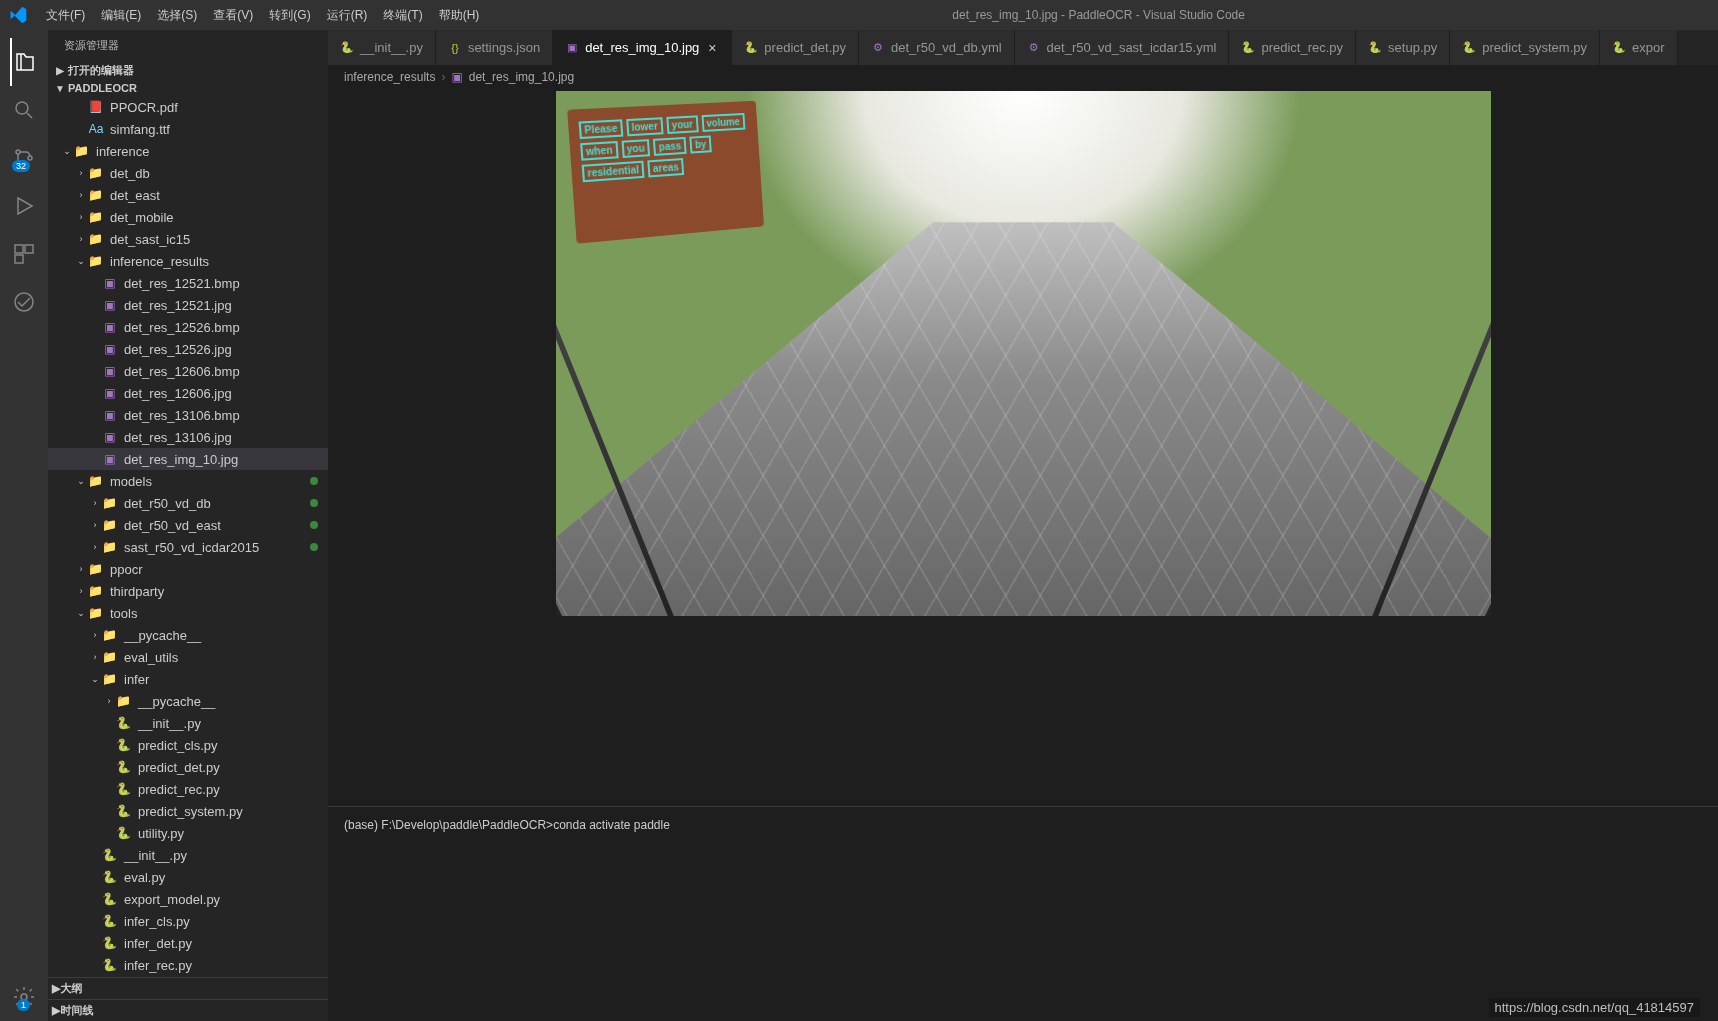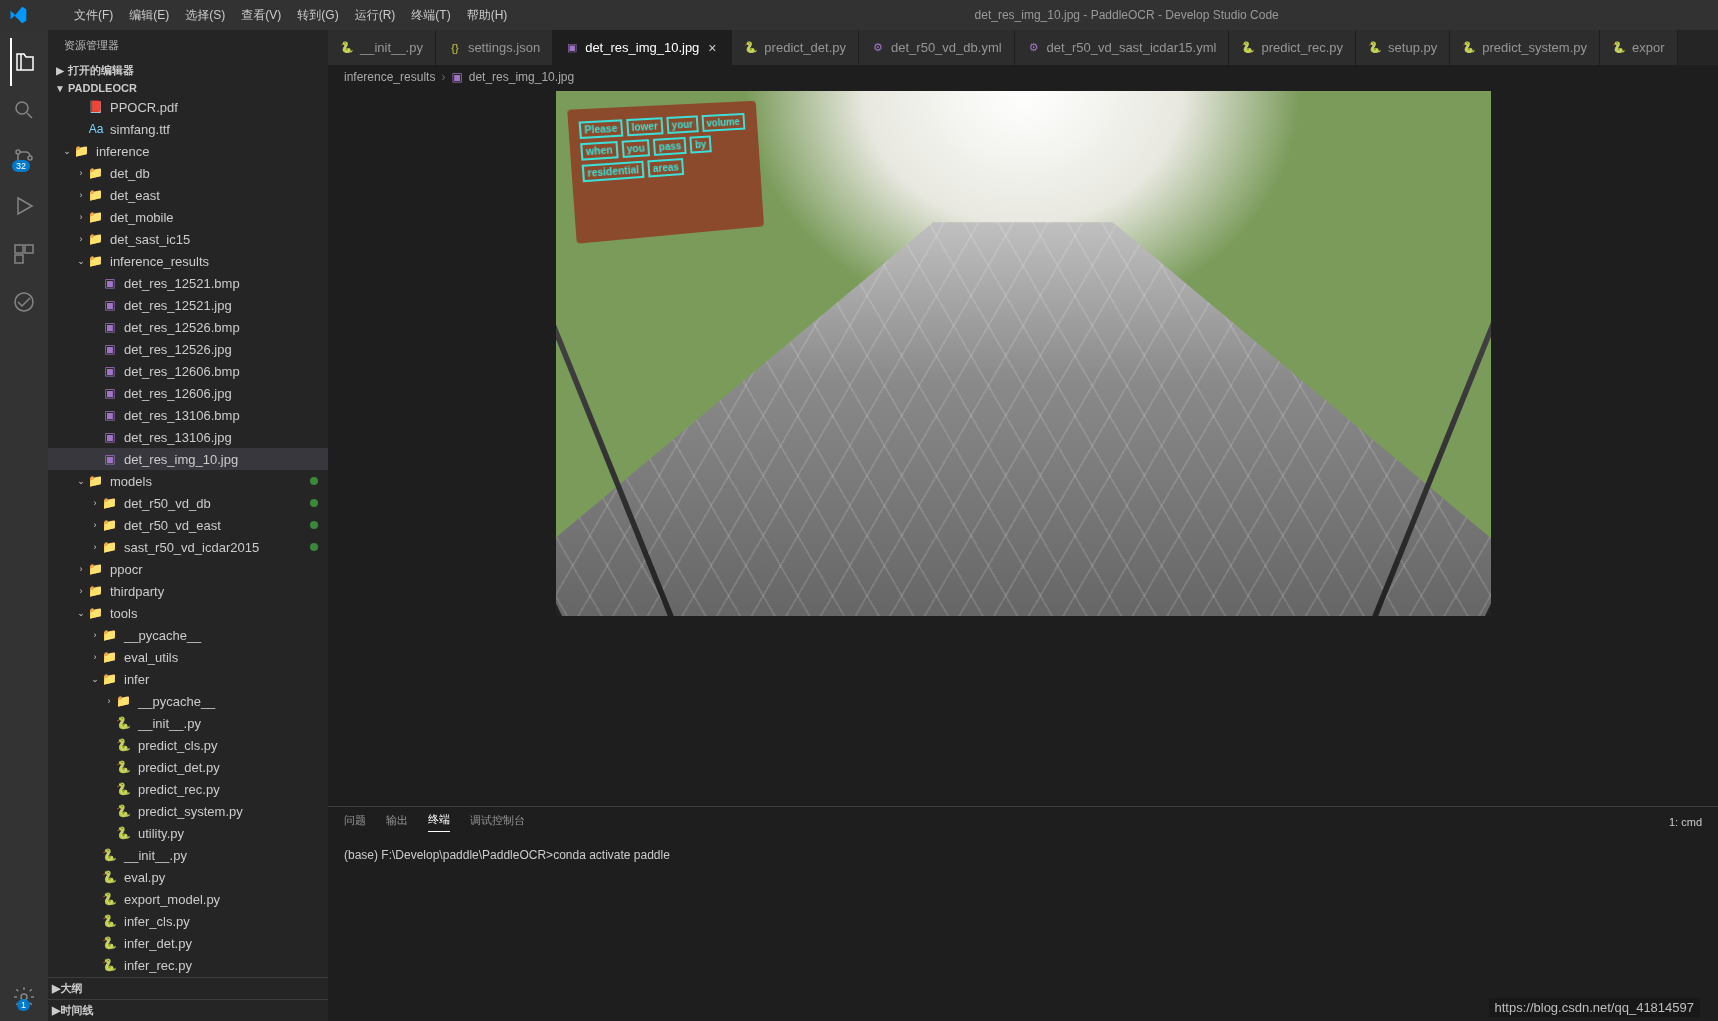--- a/index.html
+++ b/index.html
@@ -1,19 +1,19 @@
 <!DOCTYPE html>
 <html><head>
 <meta charset="utf-8">
 <style>
 * { margin: 0; padding: 0; box-sizing: border-box; font-family: "Segoe UI", sans-serif; }
 body { background: #1e1e1e; color: #cccccc; width: 1718px; height: 1021px; overflow: hidden; font-size: 13px; display: flex; flex-direction: column; }
 
 
-.menubar { height: 30px; background: #323233; display: flex; align-items: center; padding: 0 8px; font-size: 12px; gap: 28px; }
+.menubar { height: 30px; background: #323233; display: flex; align-items: center; padding: 0 8px; font-size: 12px; }
 .menubar .logo { width: 20px; height: 20px; margin-right: 10px; display: flex; align-items: center; justify-content: center; }
 .menubar .menu-item { padding: 0 8px; cursor: pointer; }
 .menubar .window-title { flex: 1; text-align: center; color: #999; }
 
 
 .main { flex: 1; display: flex; overflow: hidden; }
 
 
 .activitybar { width: 48px; background: #333333; display: flex; flex-direction: column; align-items: center; padding-top: 8px; }
 .activitybar .abicon { width: 28px; height: 48px; display: flex; align-items: center; justify-content: center; color: #858585; cursor: pointer; position: relative; }
@@ -86,21 +86,21 @@
 </head>
 <body>
 
 <div class="menubar">
   <span class="logo">
     <svg viewBox="0 0 24 24" fill="#0098ff">
         <path d="M17 2l5 3v14l-5 3-9-9 9-11zm-9 9L3 7v10l5-4z"></path>
       </svg>
   </span>
   <div id="menu-items"><span class="menu-item">文件(F)</span><span class="menu-item">编辑(E)</span><span class="menu-item">选择(S)</span><span class="menu-item">查看(V)</span><span class="menu-item">转到(G)</span><span class="menu-item">运行(R)</span><span class="menu-item">终端(T)</span><span class="menu-item">帮助(H)</span></div>
-  <div class="window-title">det_res_img_10.jpg - PaddleOCR - Develop Studio Code</div>
+  <div class="window-title">det_res_img_10.jpg - PaddleOCR - Visual Studio Code</div>
 </div>
 
 <div class="main">
 
   <div class="activitybar">
     <div class="abicon active">
         <svg viewBox="0 0 24 24" fill="none" stroke="currentColor" stroke-width="1.5">
           <path d="M4 4h7l2 3h7v13H4z"></path>
           <path d="M8 4v16"></path>
         </svg>
@@ -447,27 +447,18 @@
             </div>
             <div class="sign-line">
               <span class="sign-word">residential</span>
               <span class="sign-word">areas</span>
             </div>
           </div>
       </div>
     </div>
 
     <div class="panel">
-      <div class="panel-tabs" id="ptabs">
-        <div class="panel-tab">问题</div>
-          <div class="panel-tab">输出</div>
-          <div class="panel-tab active">终端</div>
-          <div class="panel-tab">调试控制台</div>
-          <div class="panel-right">
-          <span class="term-select">1: cmd</span>
-        </div>
-      </div>
       <div class="terminal" id="terminal"><div><span>(base) F:\Develop\paddle\PaddleOCR&gt;</span><span>conda activate paddle</span></div><br></div>
     </div>
   </div>
 </div>
 
 <div class="watermark">https://blog.csdn.net/qq_41814597</div>
 
 </body></html>

